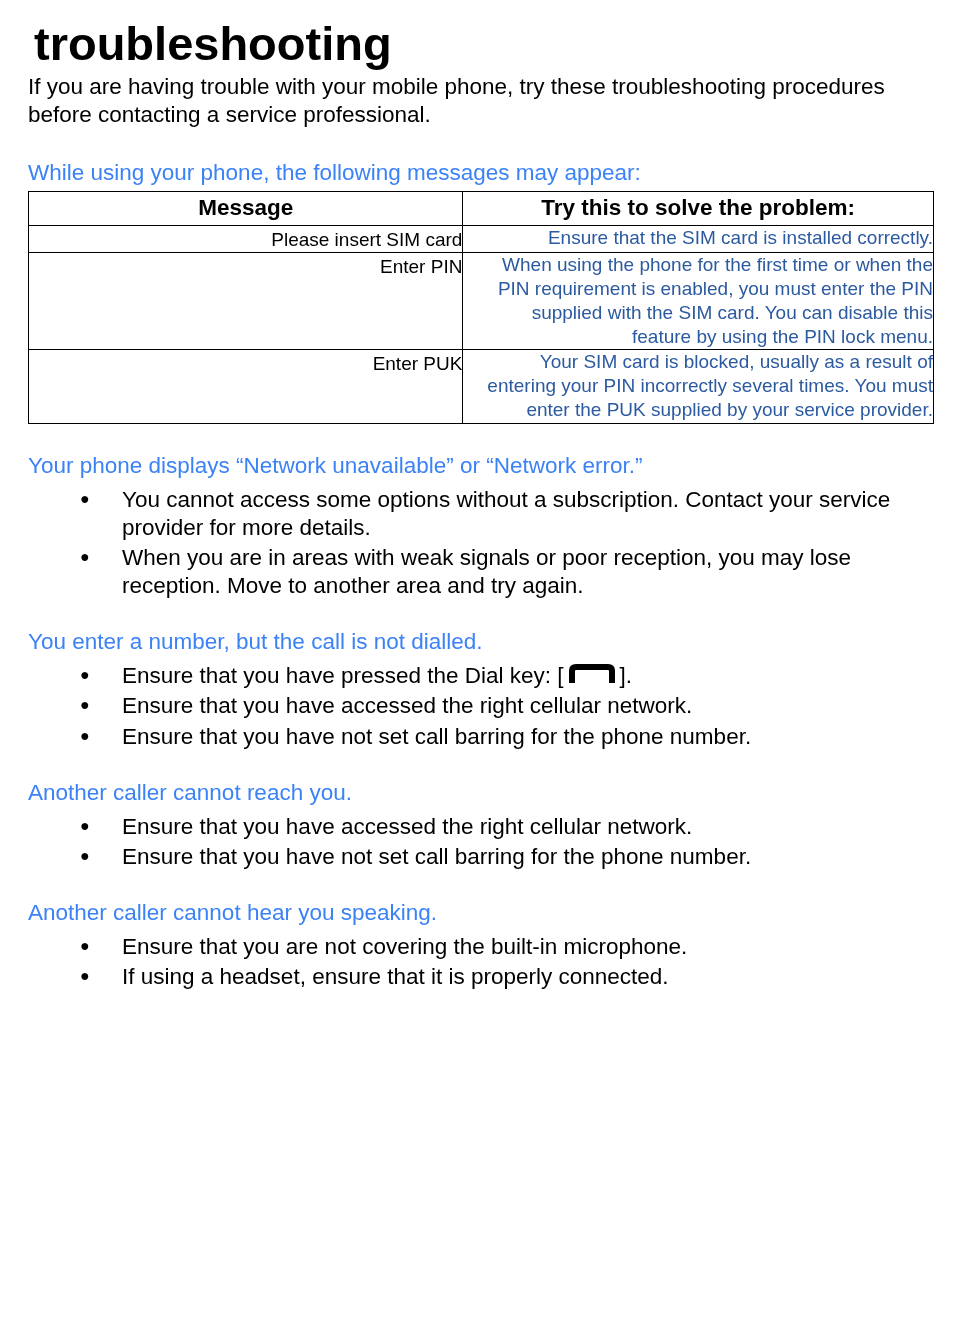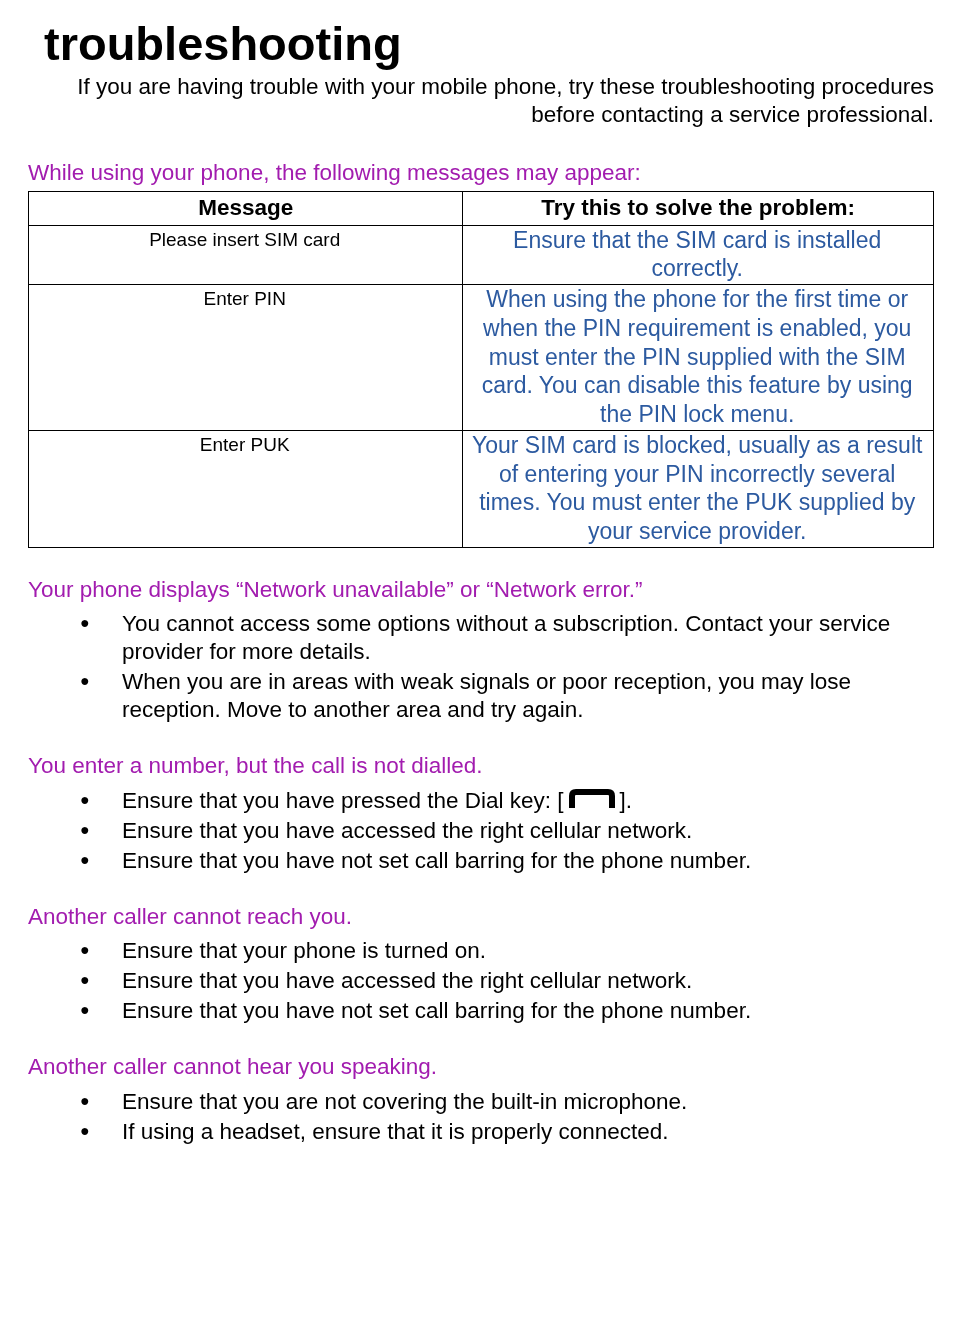--- a/index.html
+++ b/index.html
@@ -8,56 +8,55 @@
       padding: 20px 28px;
       width: 962px;
       box-sizing: border-box;
       color: #000;
       font-size: 22.5px;
       line-height: 1.25;
     }
     h1 {
       font-size: 47px;
       font-weight: bold;
-      margin: 0 0 6px 16px;
+      margin: 0 0 6px 6px;
       line-height: 1.0;
     }
     .intro {
       margin: 4px 0 30px 0;
-      text-align: right;
     }
     .section-heading {
-      color: #a21caf;
+      color: #3b82f6;
       margin: 0 0 4px 0;
     }
     table {
       border-collapse: collapse;
       width: 100%;
       margin-bottom: 28px;
     }
     th, td {
       border: 1px solid #000;
-      padding: 0px 8px 1px 6px;
+      padding: 0px 0 1px 6px;
       vertical-align: top;
-      text-align: center;
+      text-align: right;
     }
     th {
       font-weight: bold;
       text-align: center;
       font-size: 22.5px;
       padding: 2px 14px;
     }
     td.msg {
       font-size: 19px;
       width: 48%;
       padding-top: 2px;
     }
     td.fix {
       color: #2c5aa0;
-      font-size: 23px;
+      font-size: 19px;
     }
     ul {
       margin: 6px 0 28px 0;
       padding-left: 72px;
       list-style: none;
     }
     ul li {
       position: relative;
       margin-bottom: 2px;
       padding-left: 22px;
@@ -120,21 +119,20 @@
     <span>Ensure that you have pressed the Dial key: [</span><span class="dial-icon"><svg width="56" height="24" viewBox="0 0 56 24">
           <path d="M 8 20 L 8 8 Q 8 4 12 4 L 44 4 Q 48 4 48 8 L 48 20" fill="none" stroke="#000" stroke-width="6" stroke-linecap="butt"></path>
         </svg></span><span>].</span>
   </li>
   <li>Ensure that you have accessed the right cellular network.</li>
   <li>Ensure that you have not set call barring for the phone number.</li>
 </ul>
 
 <p class="section-heading">Another caller cannot reach you.</p>
 <ul>
-  <li>Ensure that your phone is turned on.</li>
   <li>Ensure that you have accessed the right cellular network.</li>
   <li>Ensure that you have not set call barring for the phone number.</li>
 </ul>
 
 <p class="section-heading">Another caller cannot hear you speaking.</p>
 <ul style="margin-bottom:8px;">
   <li>Ensure that you are not covering the built-in microphone.</li>
   <li>If using a headset, ensure that it is properly connected.</li>
 </ul>
 

